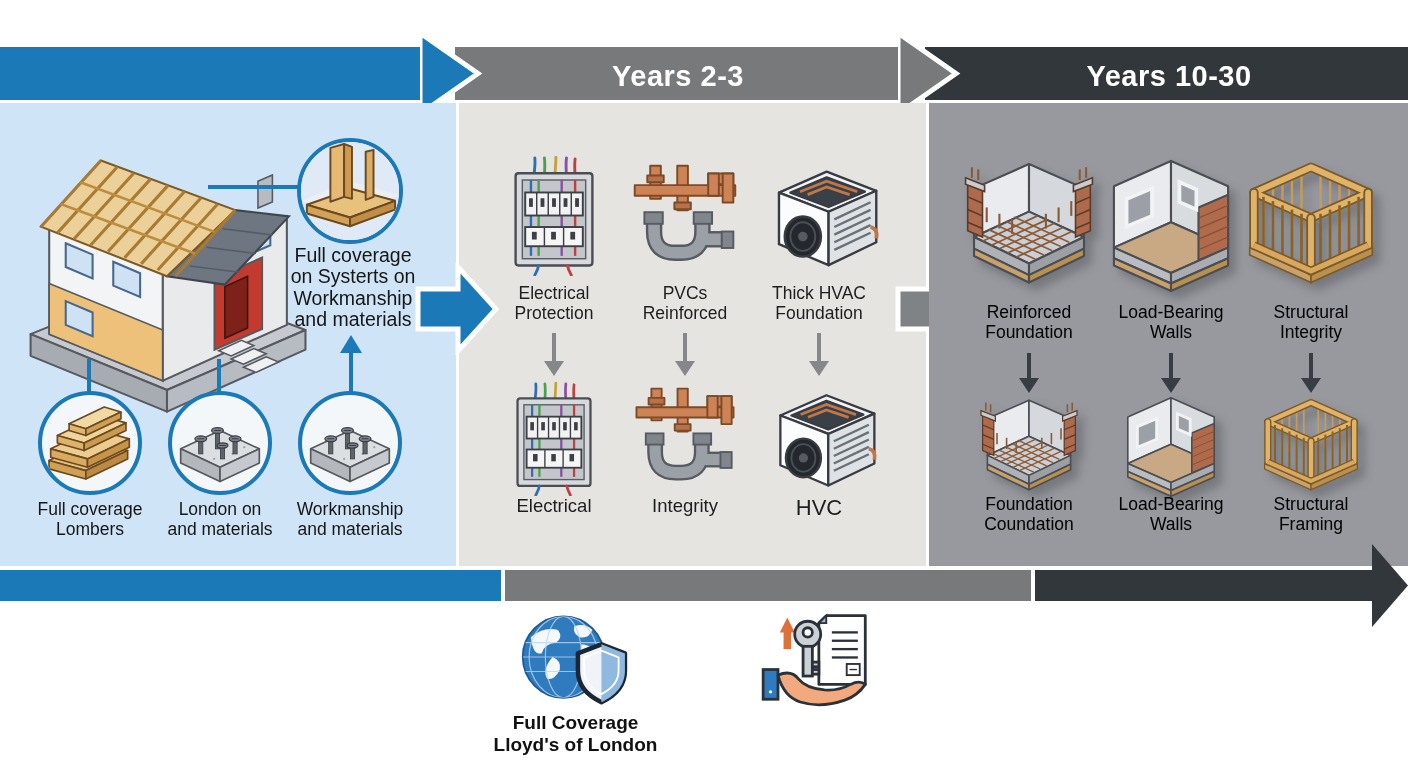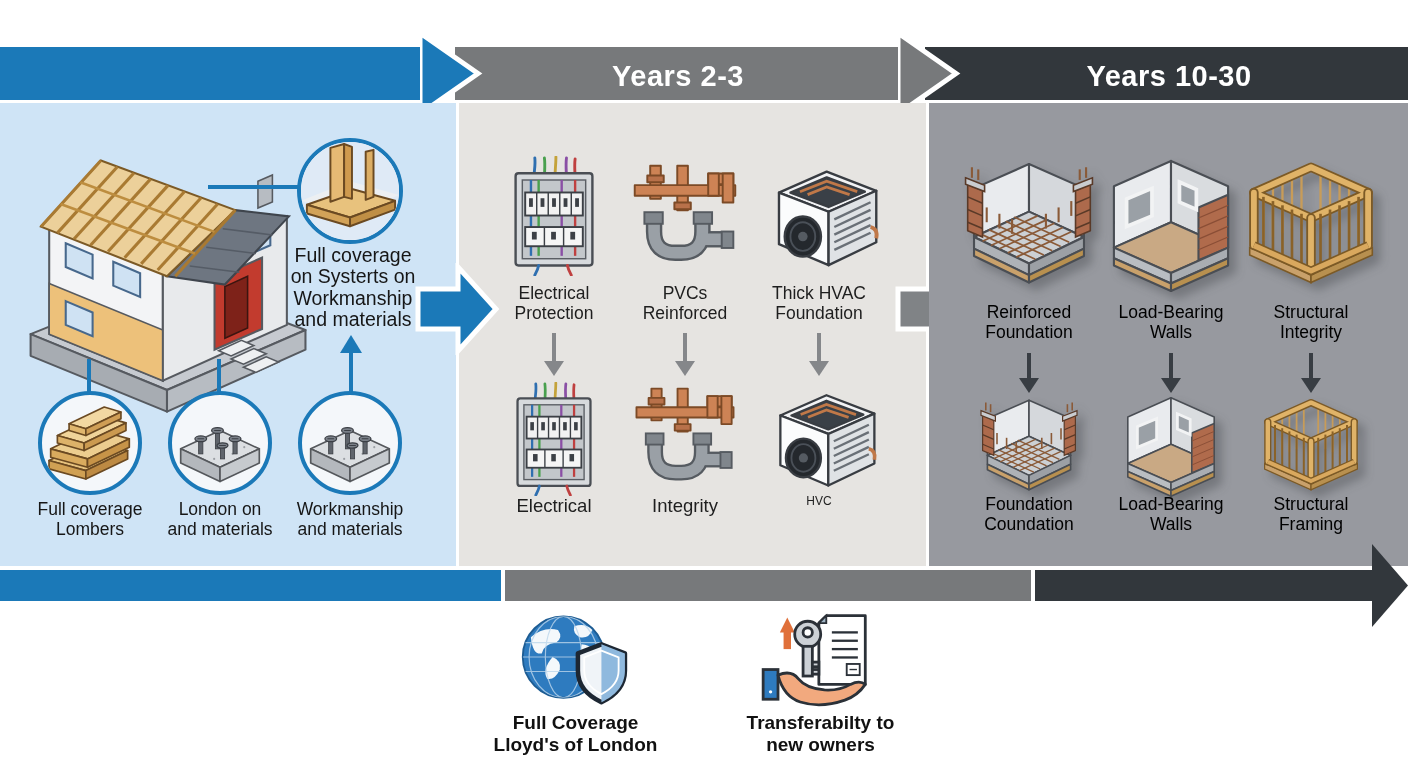--- a/index.html
+++ b/index.html
@@ -547,21 +547,21 @@
         </svg>
     </div>
     <div class="col-icon" style="left:300px;top:282px;width:122px;height:108px">
       <svg style="width:120px;height:106px">
           <use href="#sym-hvac"></use>
         </svg>
     </div>
 
     <div class="col-label" style="left:20px;top:392px;width:150px;font-size:18.5px">Electrical</div>
     <div class="col-label" style="left:151px;top:392px;width:150px;font-size:18.5px">Integrity</div>
-    <div class="col-label" style="left:285px;top:392px;width:150px;font-size:12px">HVC</div>
+    <div class="col-label" style="left:285px;top:392px;width:150px;font-size:22px">HVC</div>
   </div>
 
   <svg class="abs" style="left:890px;top:263px;width:90px;height:92px" viewBox="0 0 90 92">
     <polygon points="8,26 48,26 48,4 86,46 48,88 48,66 8,66" fill="#808386" stroke="#ffffff" stroke-width="5"></polygon>
   </svg>
 
   <svg class="abs" style="left:410px;top:263px;width:90px;height:92px" viewBox="0 0 90 92">
     <polygon points="8,26 48,26 48,4 86,46 48,88 48,66 8,66" style="fill:var(--phase1_accent,#1b79b8)" stroke="#ffffff" stroke-width="5"></polygon>
   </svg>
 
@@ -629,15 +629,13 @@
 
   <svg class="abs" style="left:518px;top:610px;width:118px;height:104px">
       <use href="#sym-globe-shield"></use>
     </svg>
   <div class="footer-label" style="left:468px;width:215px">Full Coverage
 Lloyd's of London</div>
 
   <svg class="abs" style="left:752px;top:610px;width:130px;height:107px">
       <use href="#sym-hand-key"></use>
     </svg>
-  <div class="footer-label" style="left:738px;width:165px">Transferabilty to
-new owners</div>
 </div>
 
 </body></html>

